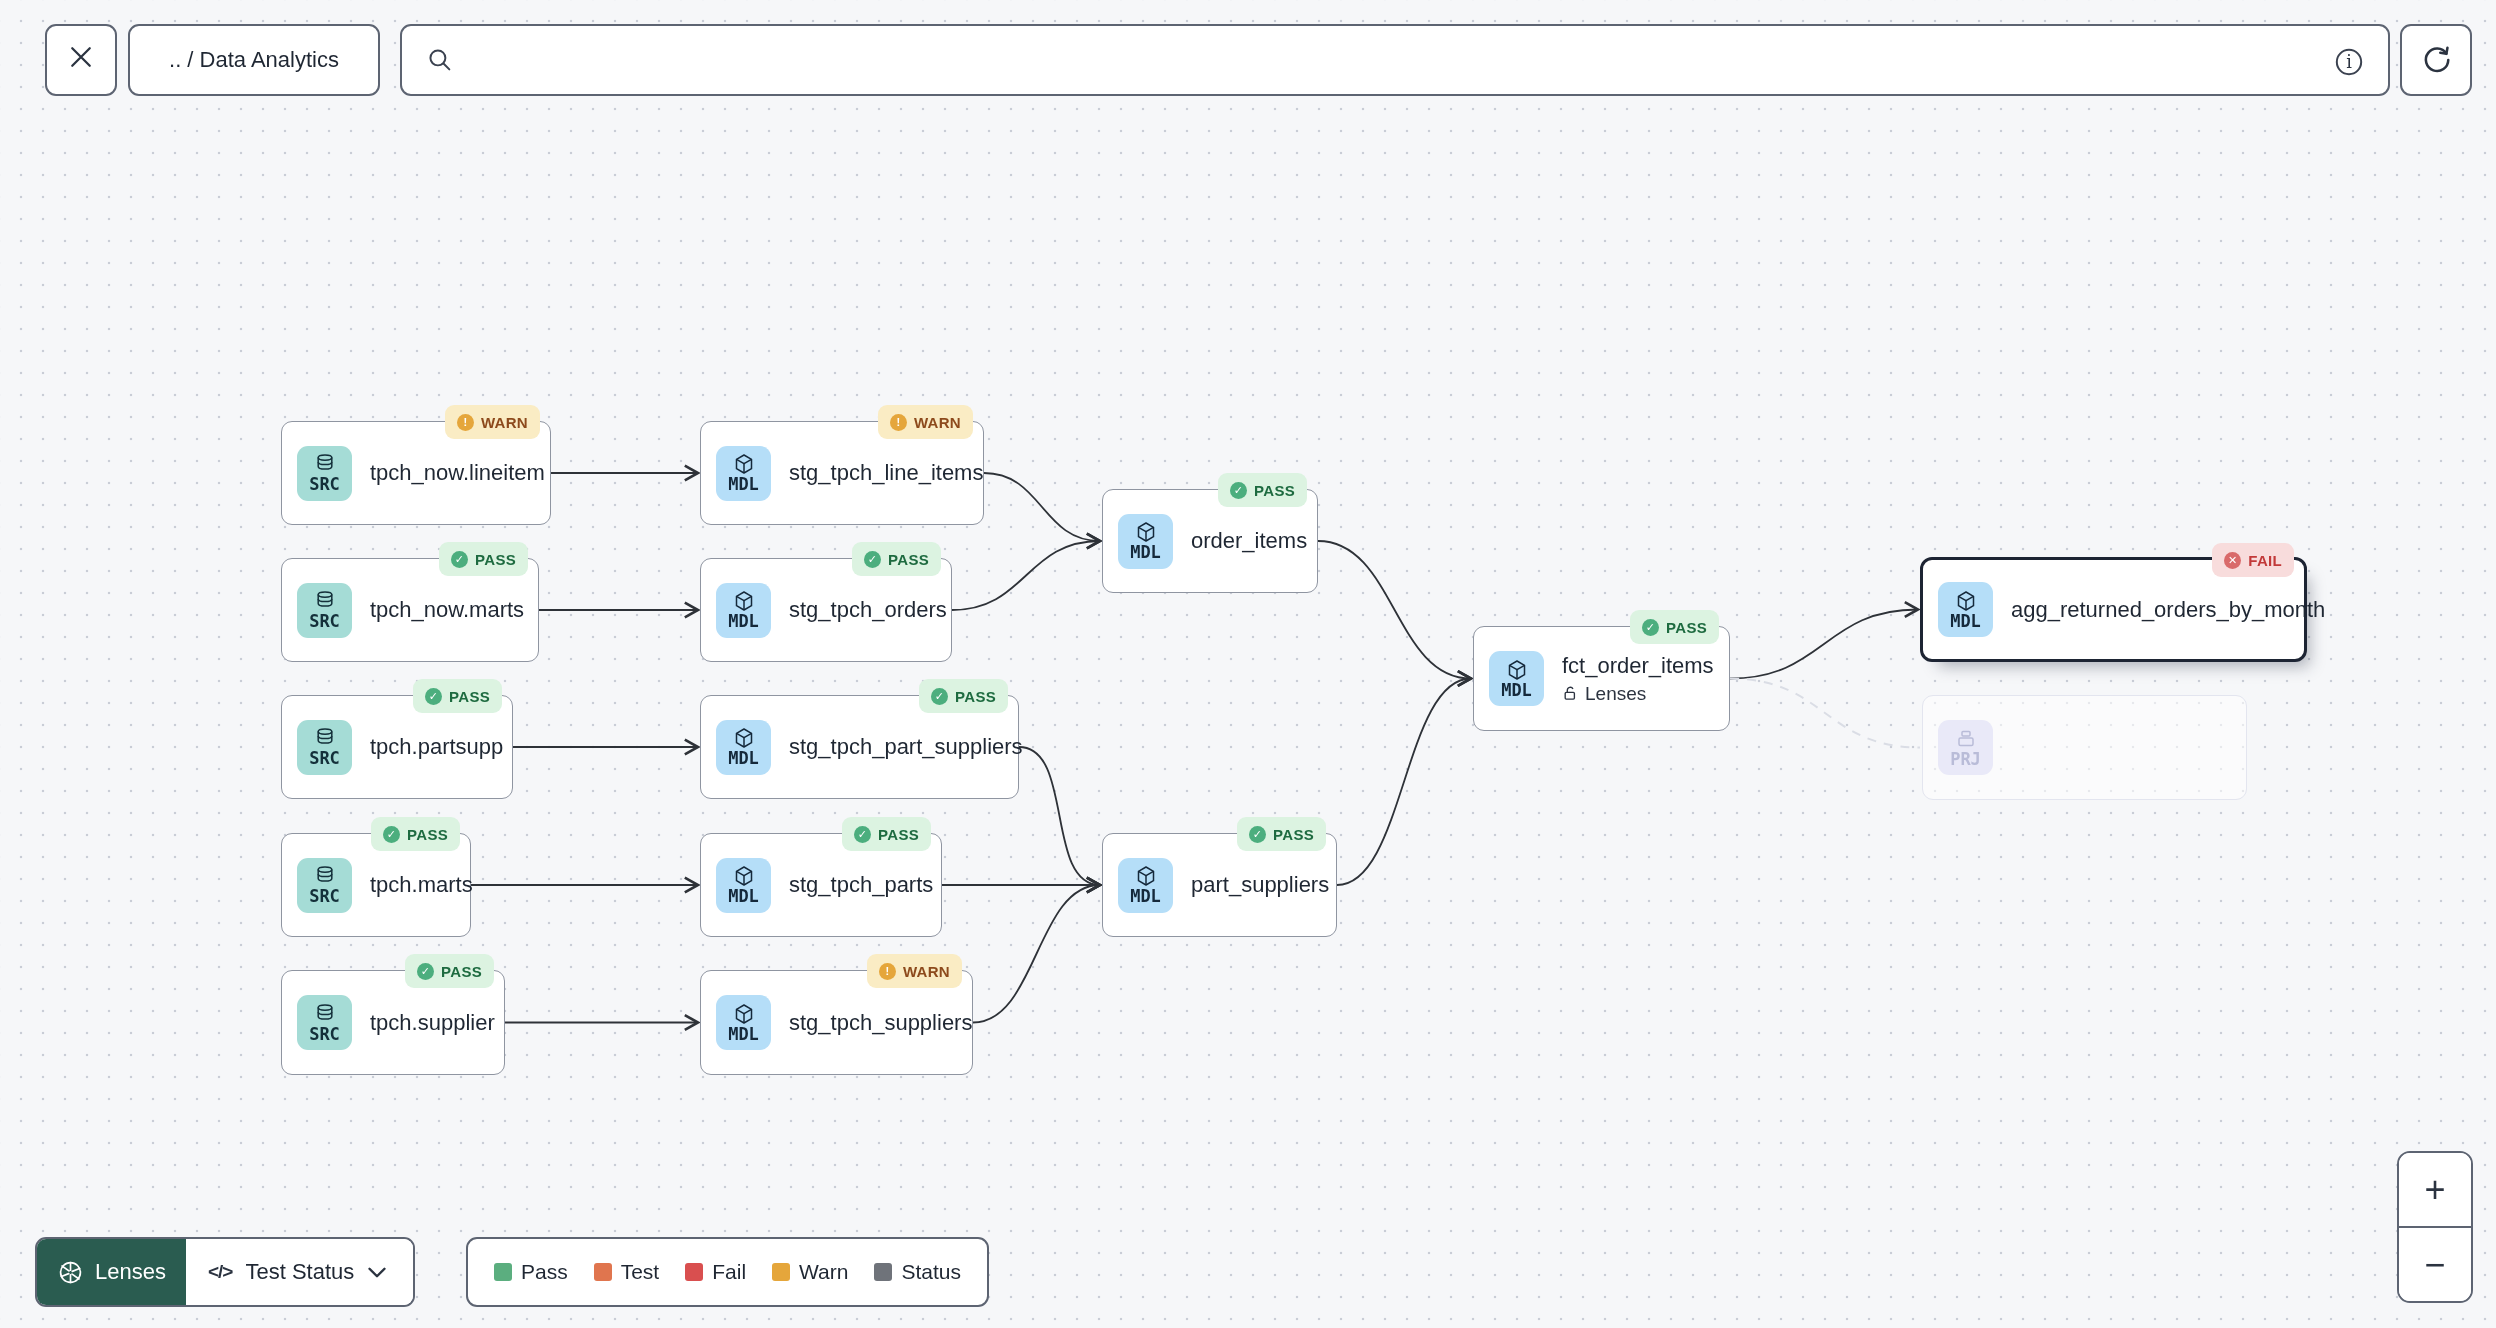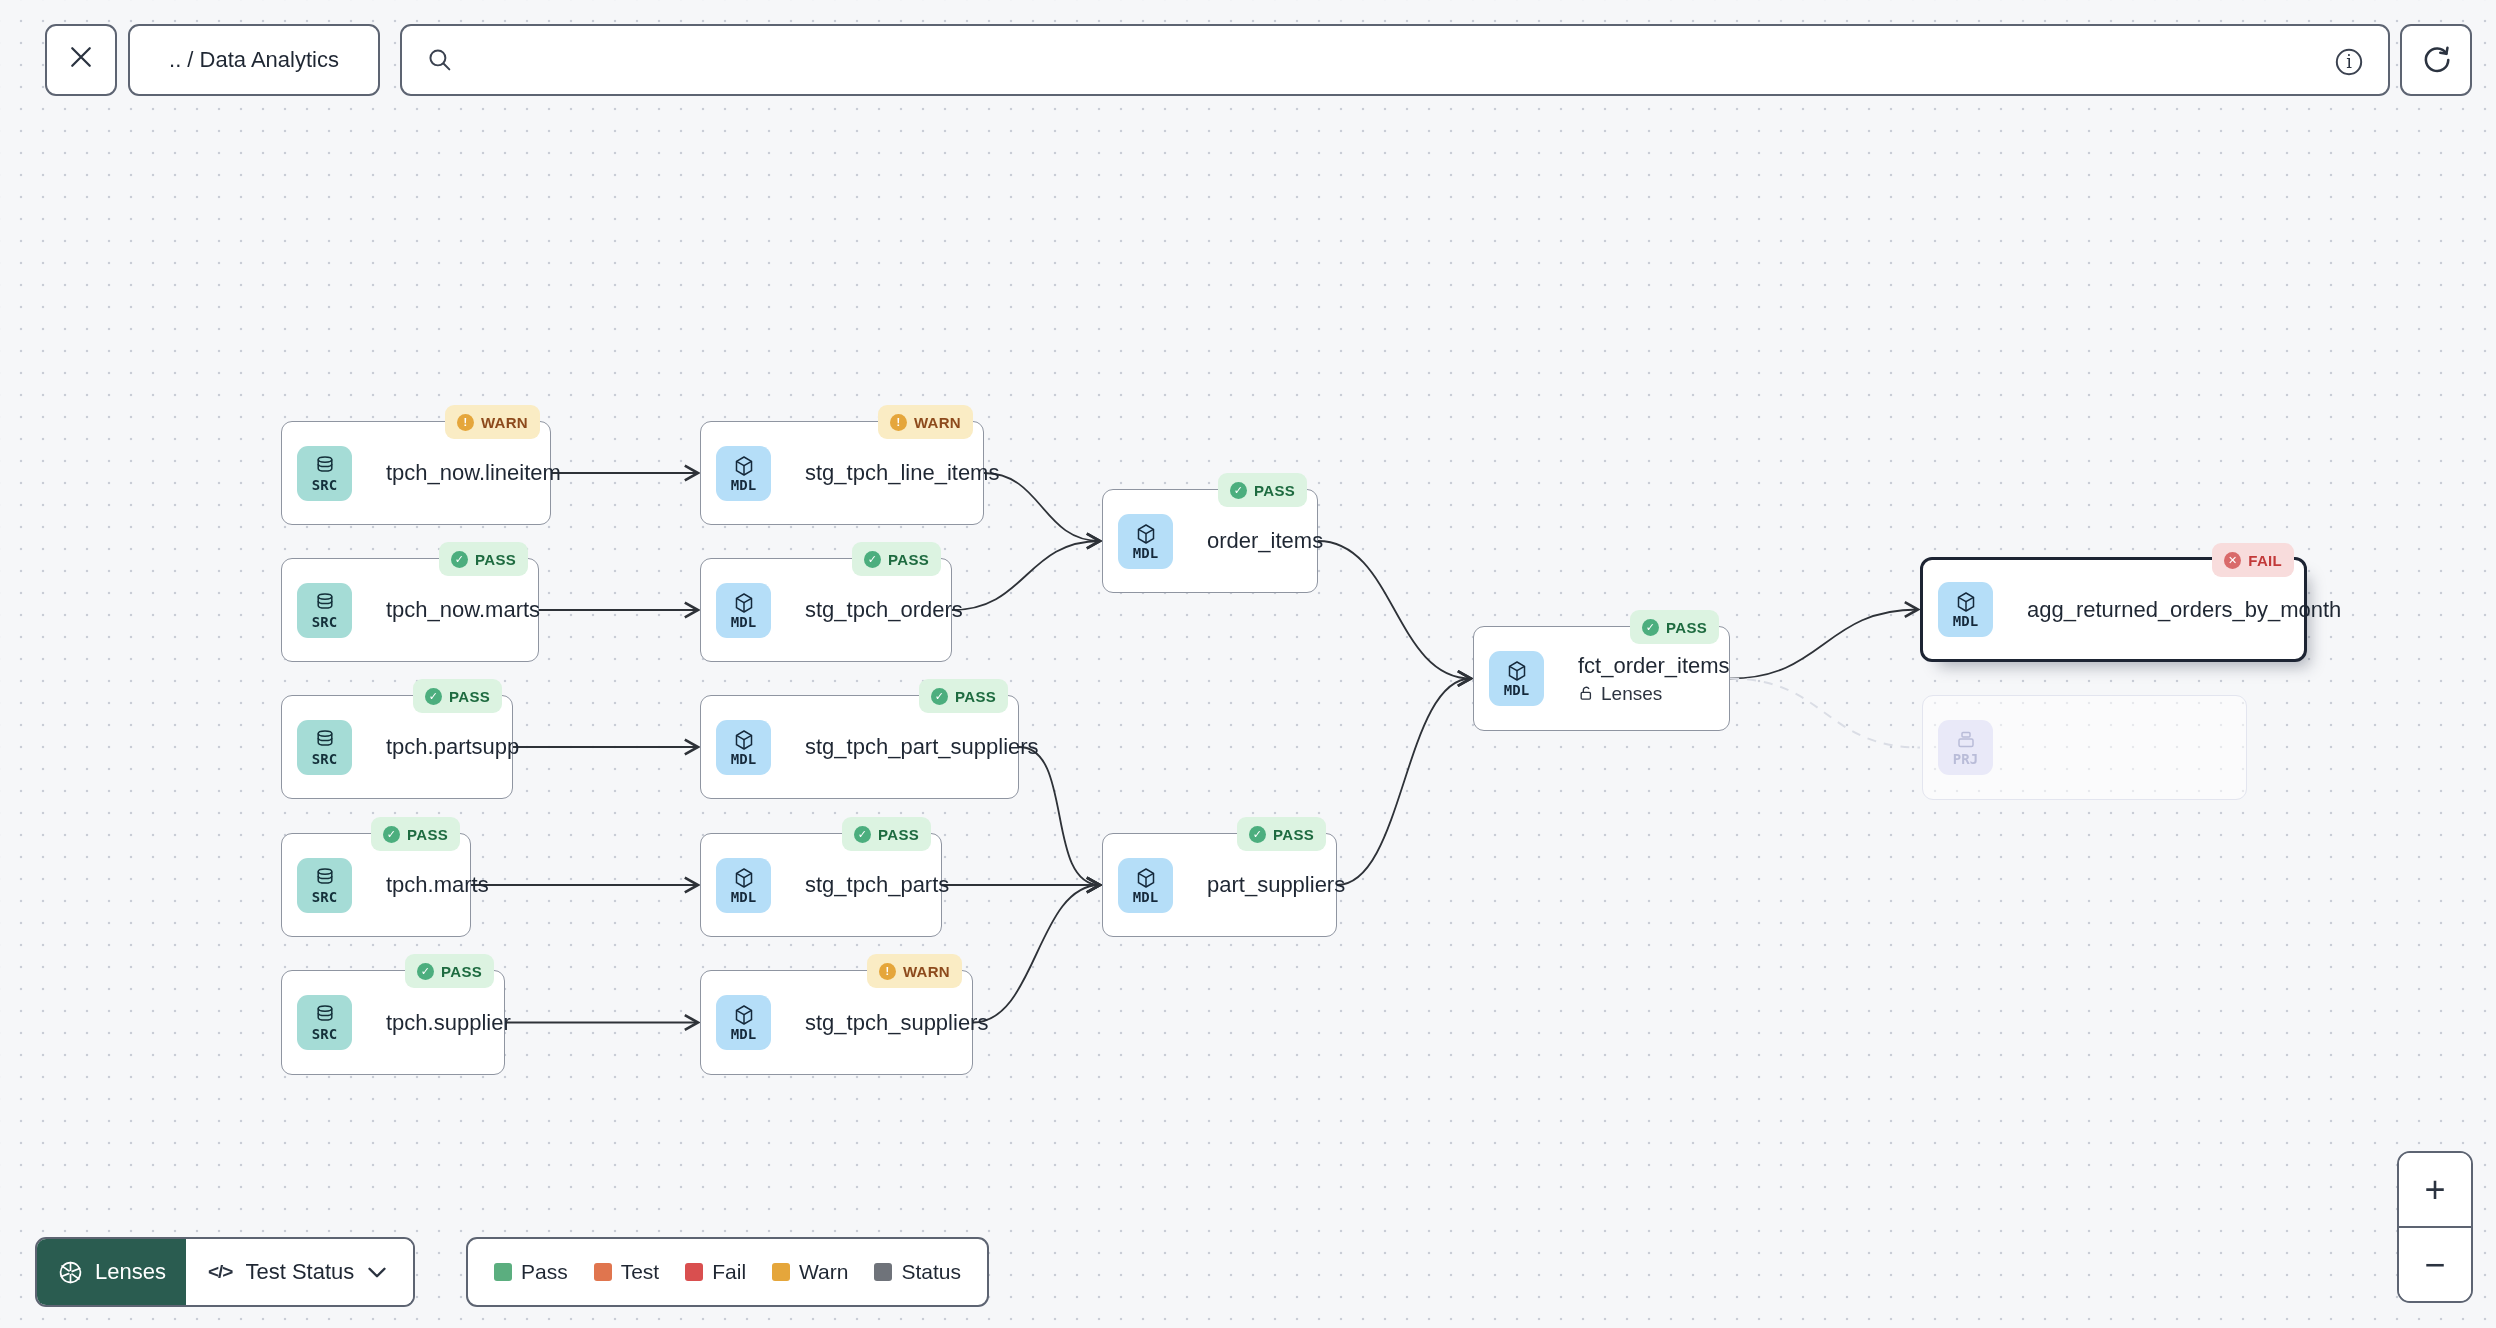--- a/index.html
+++ b/index.html
@@ -44,25 +44,25 @@
   }
   .node.selected {
     border:3px solid #1d2433; border-radius:12px;
     box-shadow:10px 12px 16px -8px rgba(28,38,58,.35);
   }
   .node.faded { background:rgba(255,255,255,.55); border-color:#e3e5ef; }
   .chip {
     width:55px; height:55px; border-radius:11px; flex:0 0 auto;
     display:flex; flex-direction:column; align-items:center; justify-content:center;
   }
-  .chip .chip-label { font-family:"DejaVu Sans Mono",monospace; font-size:14px; font-weight:600; line-height:1.05; }
+  .chip .chip-label { font-family:"DejaVu Sans Mono",monospace; font-size:17px; font-weight:600; line-height:1.05; }
   .chip-SRC { background:#a5dcd6; color:#14303a; }
   .chip-MDL { background:#b5def8; color:#15293b; }
   .chip-PRJ { background:#e9e9f8; color:#b9bcd8; }
-  .node-labels { display:flex; flex-direction:column; justify-content:center; gap:4px;margin-left:16px; }
+  .node-labels { display:flex; flex-direction:column; justify-content:center; gap:4px; }
   .node-label { font-size:22px; color:#1f2733; white-space:nowrap; }
   .node-sub { display:flex; align-items:center; gap:6px; font-size:19px; color:#2c3340; }
   .node.faded .node-label { font-size:18px; color:#c5c8d6; }
   .node.faded .node-sub   { font-size:23px; color:#c5c8d6; }
   .badge {
     position:absolute; top:-17px; right:10px; height:34px; z-index:3;
     border-radius:9px; padding:0 12px; display:flex; align-items:center; gap:7px;
     font-size:15px; font-weight:700; letter-spacing:.3px;
   }
   .badge .bicon {

